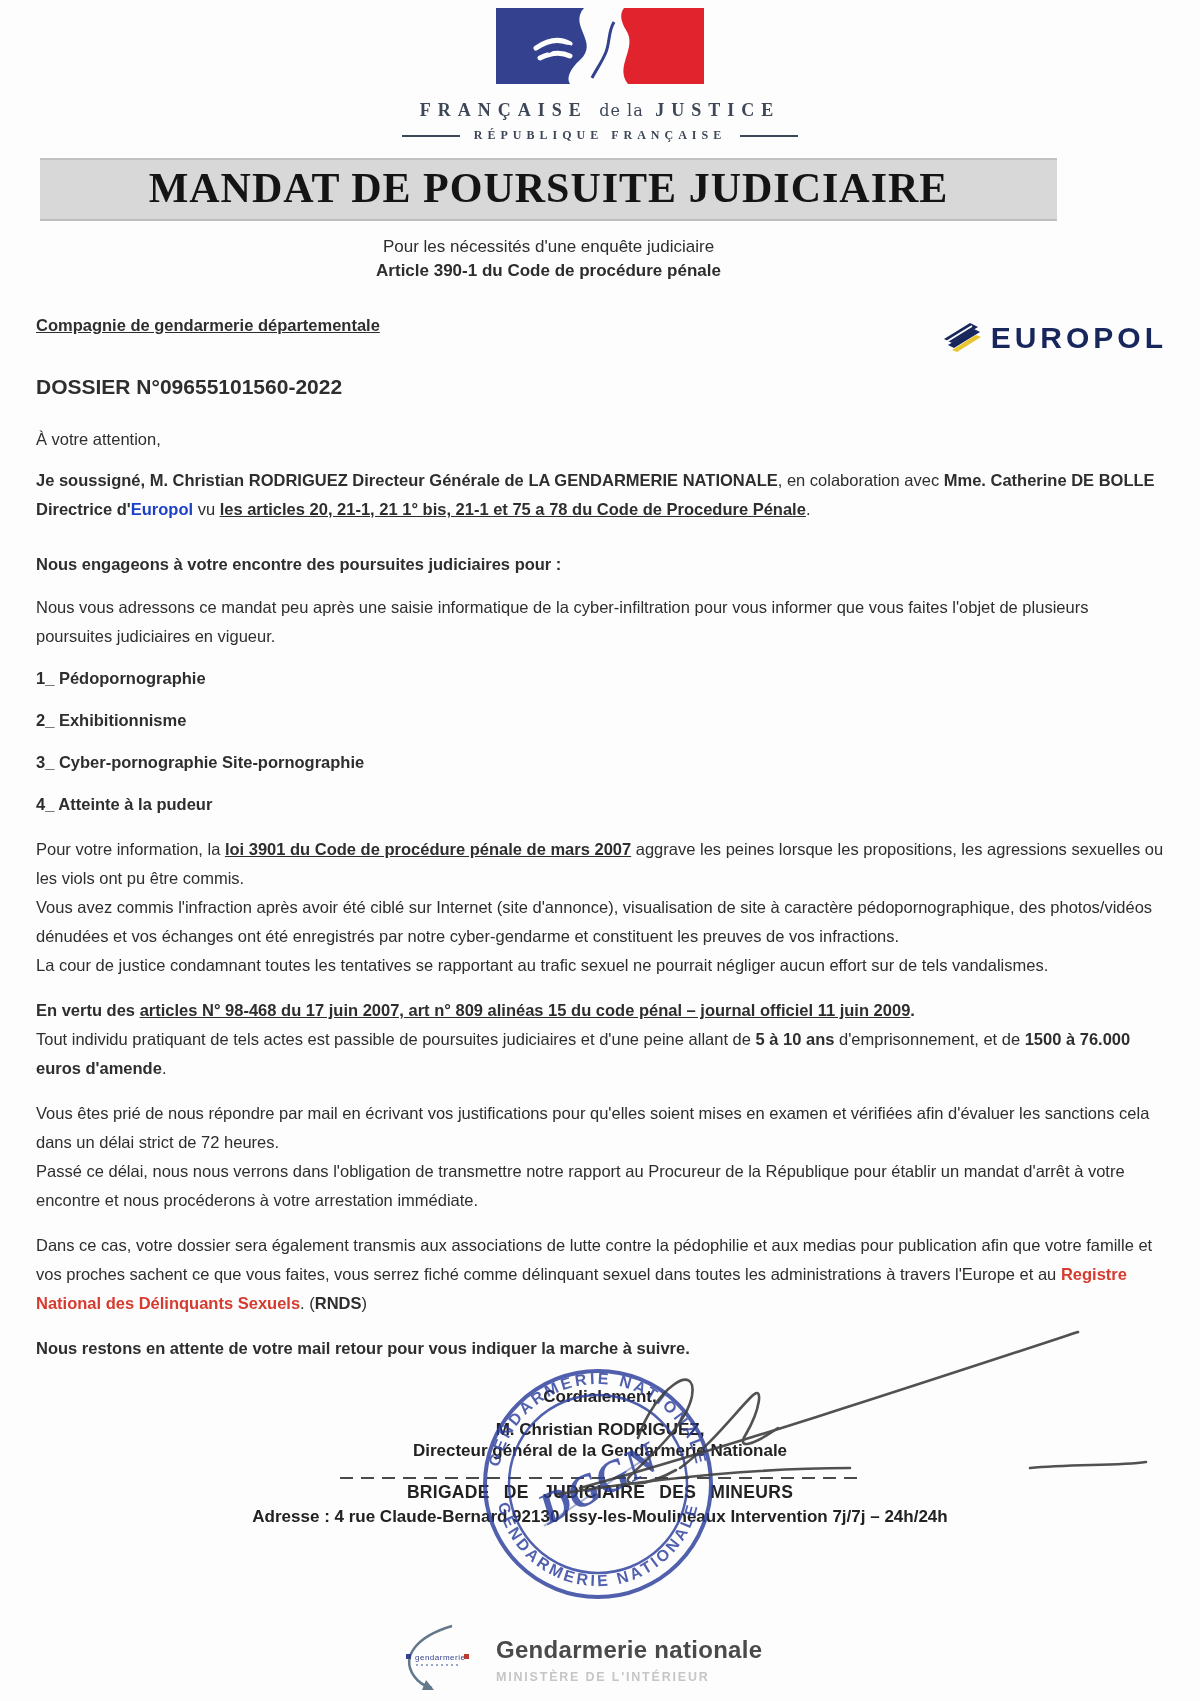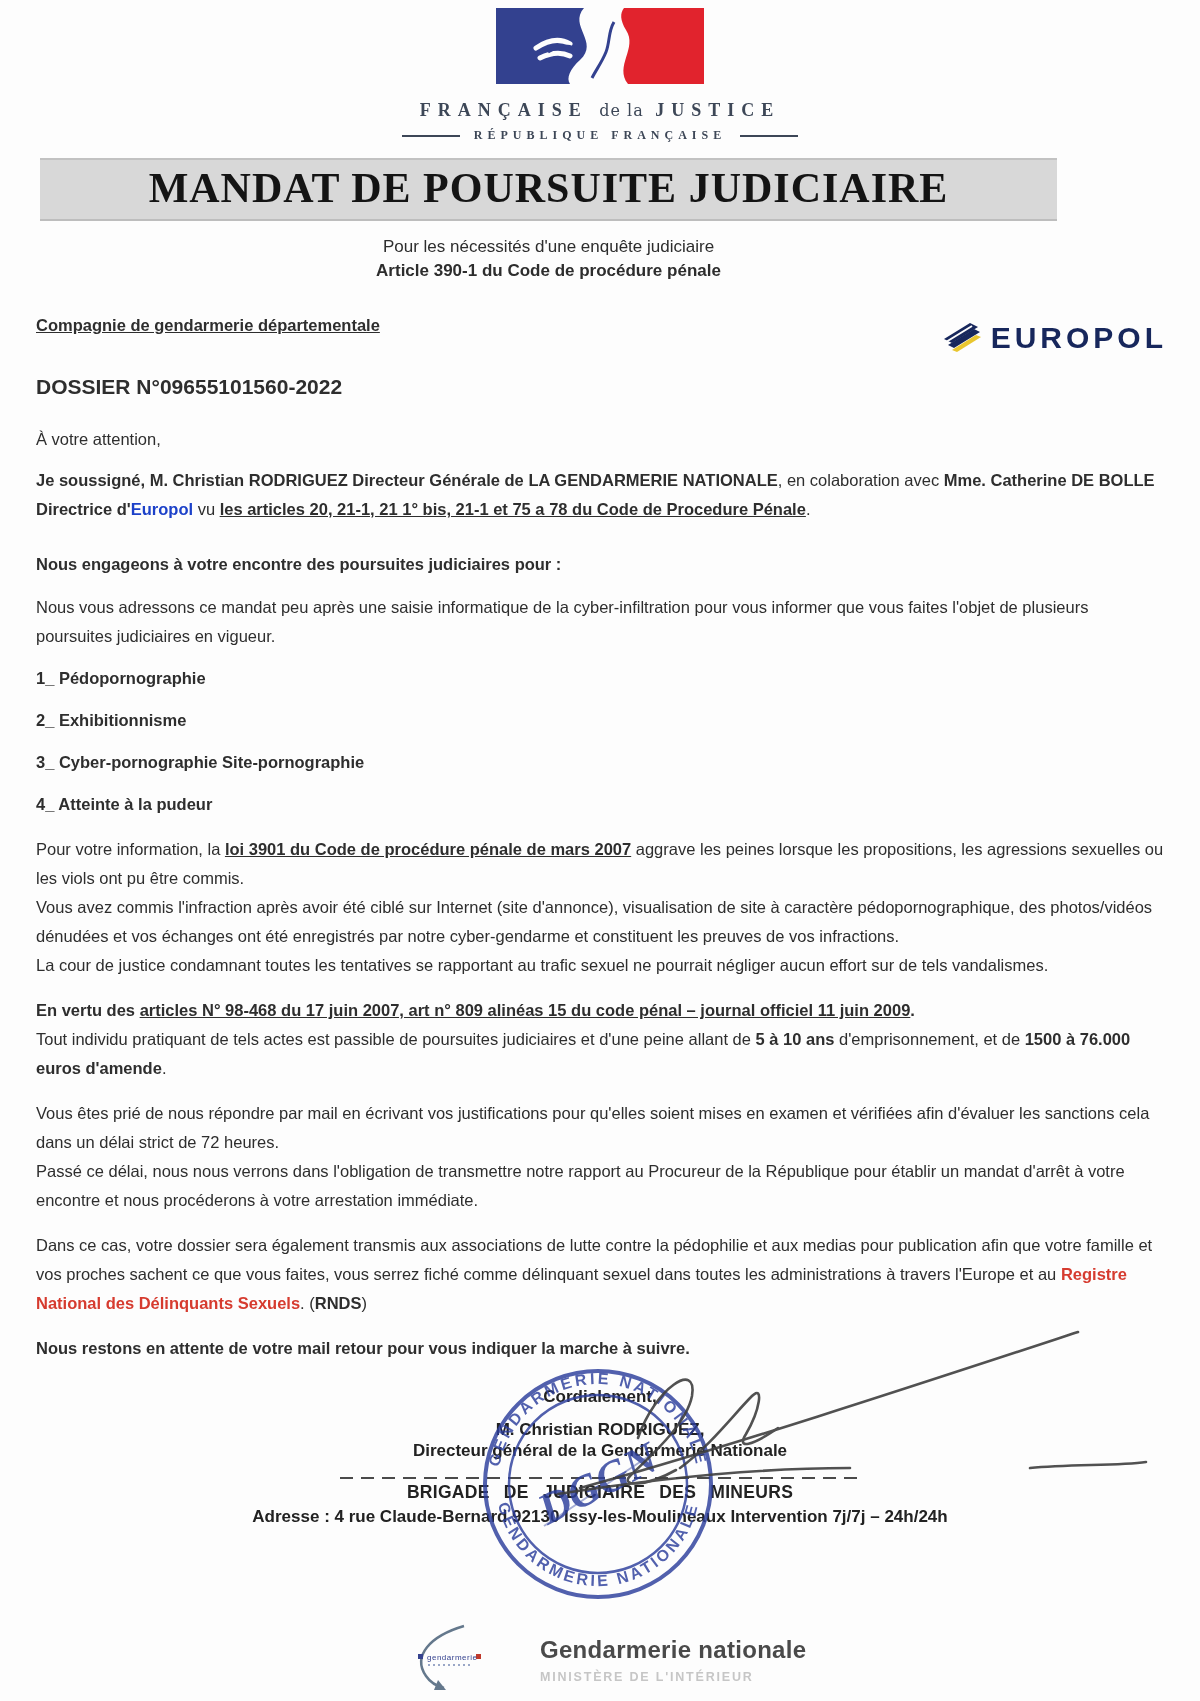--- a/index.html
+++ b/index.html
@@ -82,22 +82,22 @@
     margin:16px auto 0;
     width:520px; height:2px;
     background:repeating-linear-gradient(90deg,#4a4a4a 0 13px,transparent 13px 21px);
   }
   .direction{ margin-top:13px; font-weight:bold; font-size:17.5px; word-spacing:9px; letter-spacing:.3px; }
   .brigade{ margin-top:3px; font-weight:bold; font-size:17.5px; word-spacing:9px; letter-spacing:.3px; }
   .address{ margin-top:4px; font-weight:bold; font-size:17px; }
   .overlay{ position:absolute; pointer-events:none; }
   
   .brand{
-    position:absolute; top:1622px; left:404px;
-    display:flex; align-items:center; gap:44px;
+    position:absolute; top:1622px; left:392px;
+    display:flex; align-items:center; gap:12px;
   }
   .brand .txt .name{ font-weight:bold; font-size:24px; color:#4a4a4a; letter-spacing:.3px; }
   .brand .txt .min{ margin-top:6px; font-size:12.5px; color:#c6c6c6; letter-spacing:1.8px; font-weight:bold; }
   .mini-label{ font-size:8px; color:#35428f; letter-spacing:.5px; }
 </style>
 </head>
 <body>
 
 <div class="page">
 

